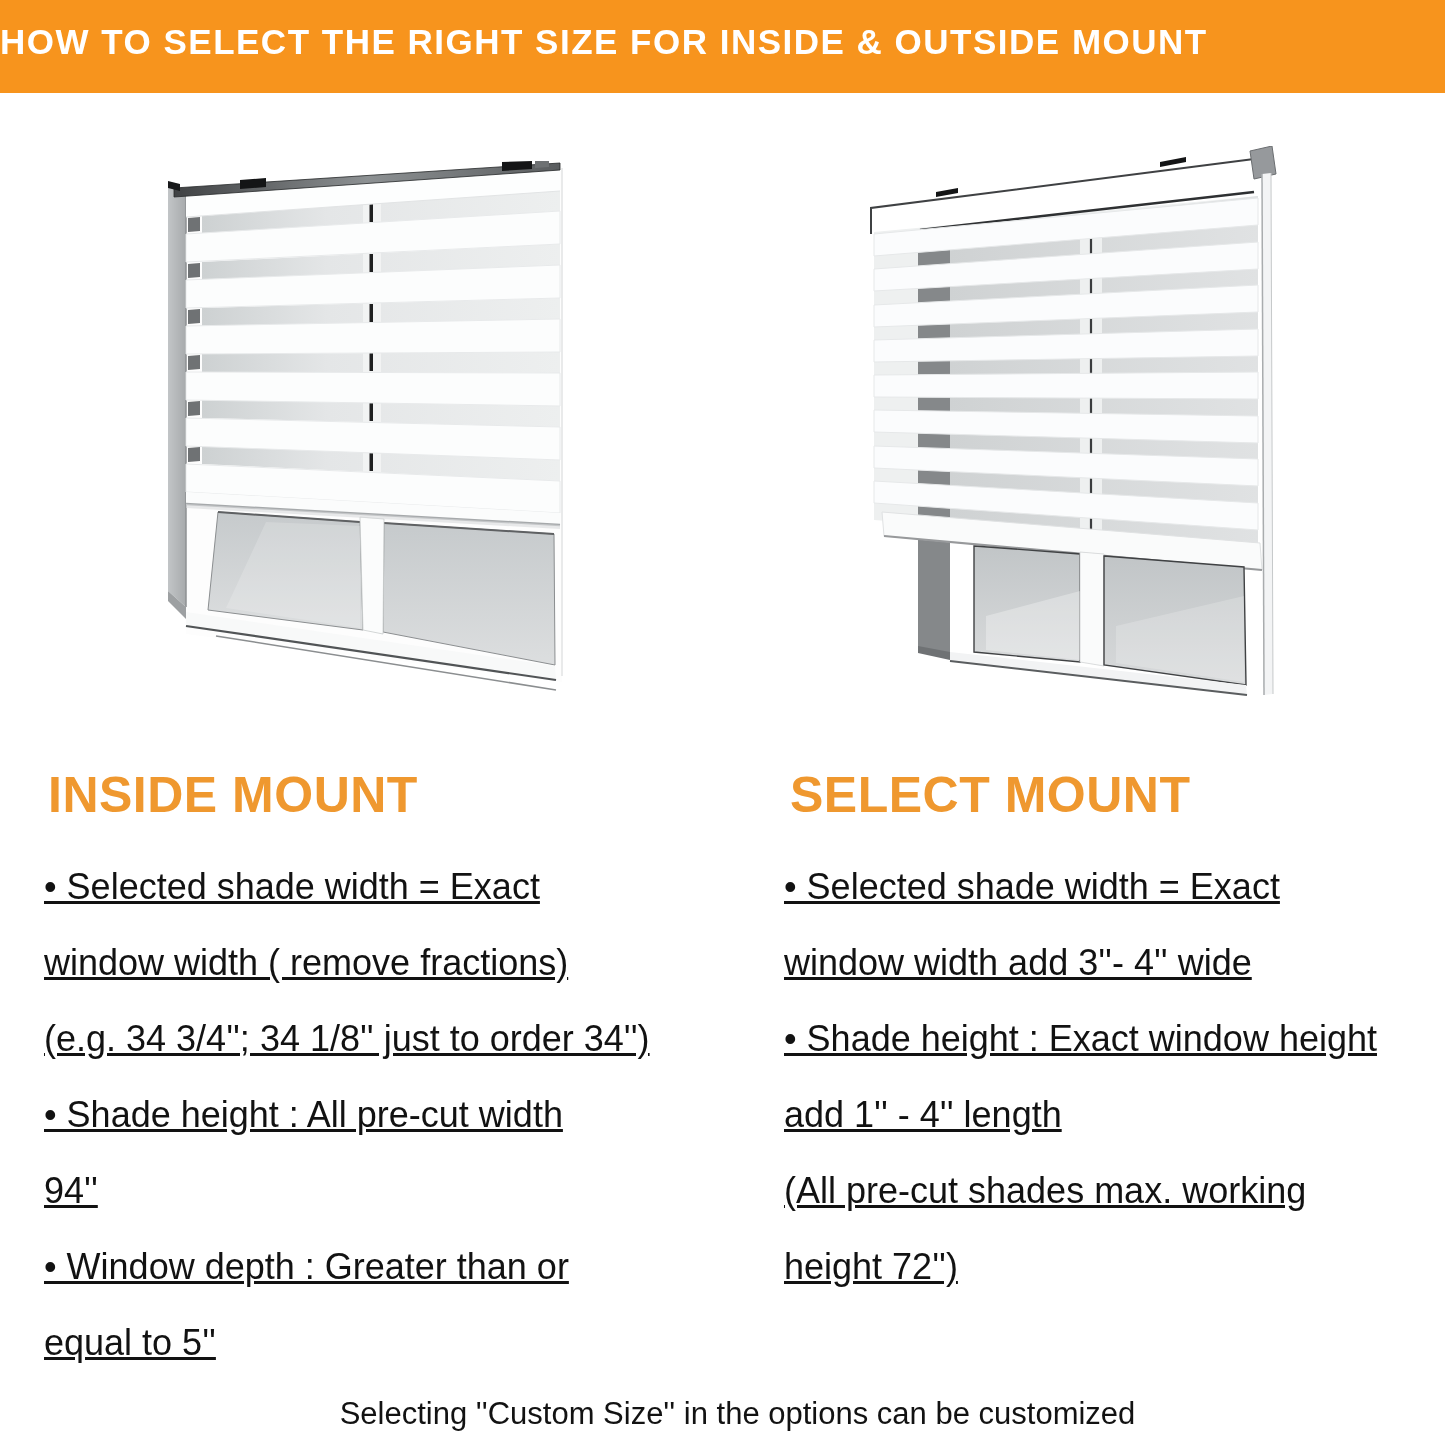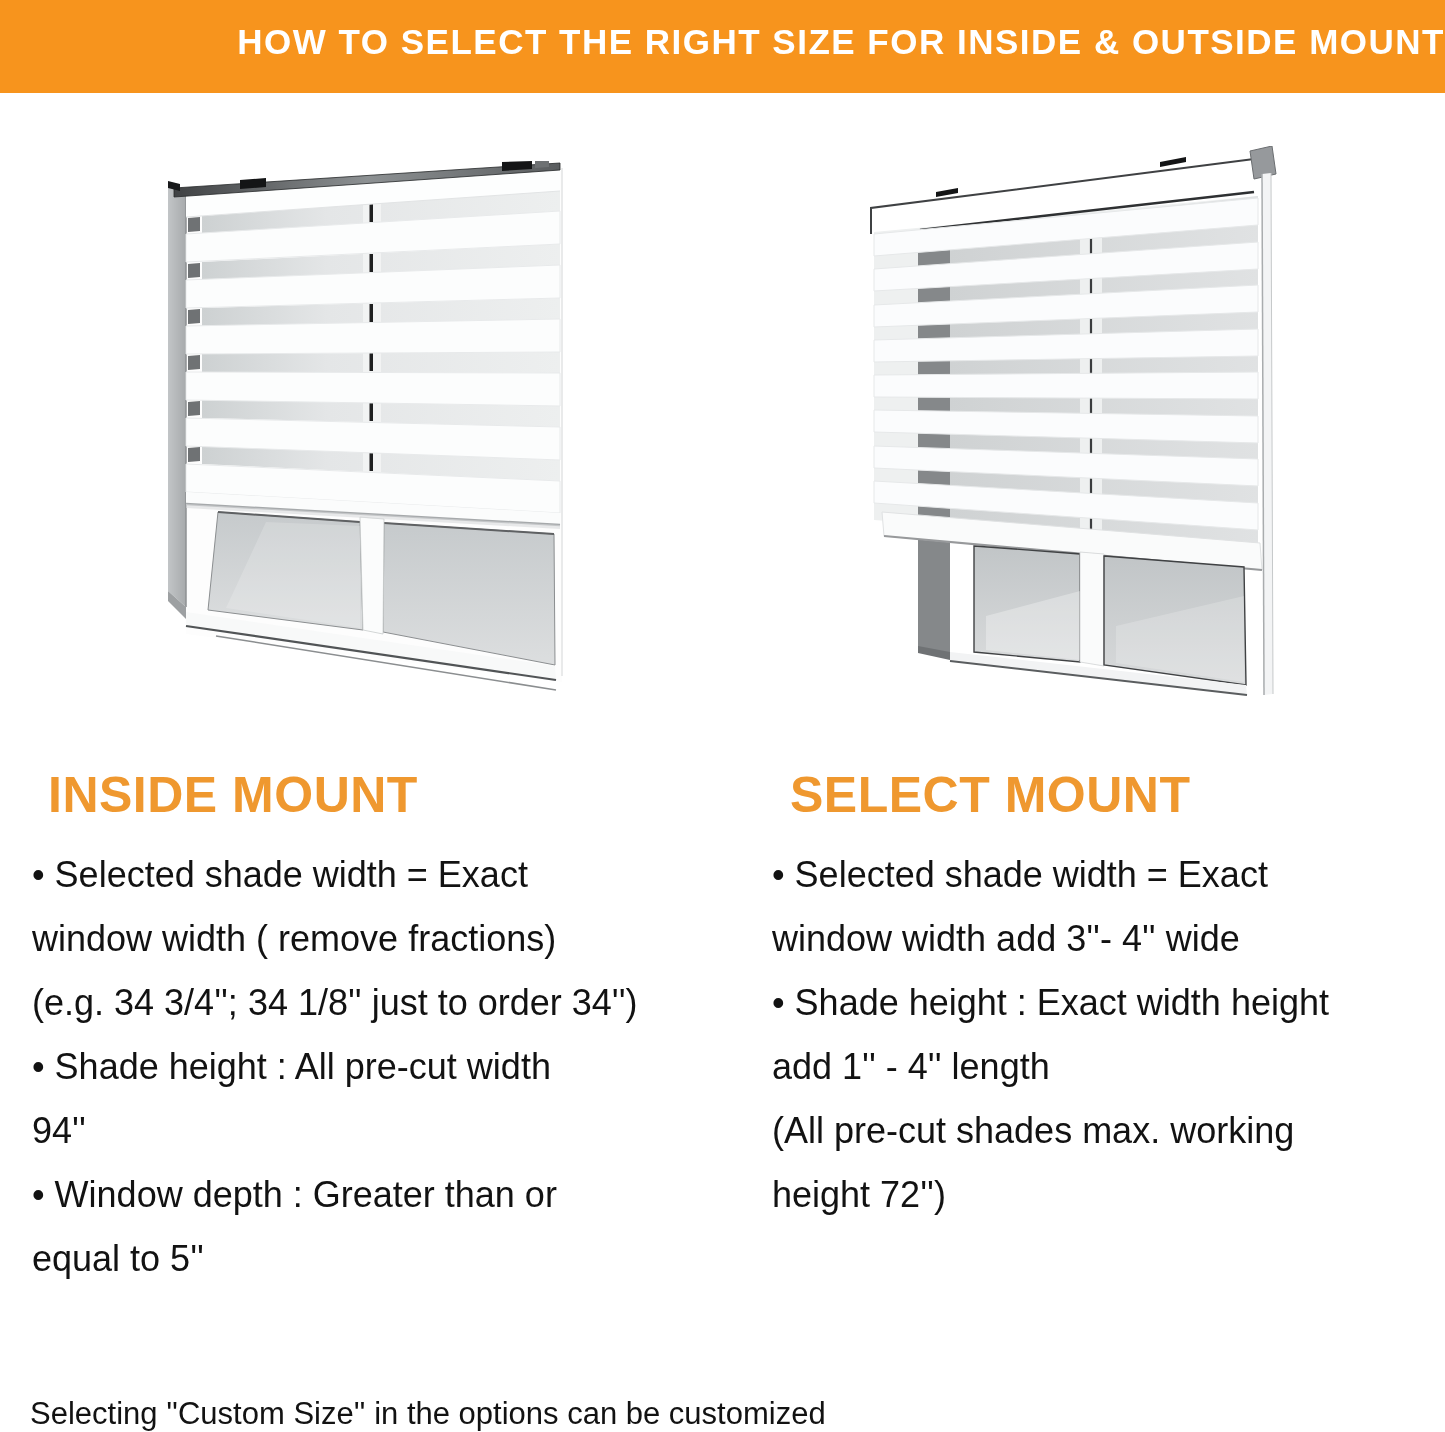--- a/index.html
+++ b/index.html
@@ -2,46 +2,46 @@
 <html style="--banner-bg: #F7941D; --heading: #EF982F; --body-text: #121212;"><head>
 <meta charset="utf-8">
 <style>
   html,body{margin:0;padding:0;background:#ffffff;}
   .page{position:relative;width:1445px;height:1432px;background:#ffffff;overflow:hidden;
         font-family:"Liberation Sans",sans-serif;}
 
   
   .banner{position:absolute;left:0;top:0;width:100%;height:93px;
           background:var(--banner-bg,#F7941D);
-          display:flex;align-items:center;justify-content:flex-end;}
+          display:flex;align-items:center;justify-content:flex-start;}
   .banner h1{margin:-10px 0 0 0;font-size:35px;font-weight:700;letter-spacing:1.5px;
              color:#ffffff;white-space:nowrap;}
 
   
   .illus{position:absolute;margin:0;padding:0;}
   .illus svg{display:block;width:100%;height:100%;}
   .illus-left{left:166px;top:160px;width:400px;height:540px;}
   .illus-right{left:866px;top:146px;width:415px;height:555px;}
 
   
   .heading{position:absolute;margin:0;top:768px;font-size:50px;font-weight:700;
            line-height:54px;letter-spacing:.5px;color:var(--heading,#EF982F);white-space:nowrap;}
   .heading-inside{left:48px;}
   .heading-outside{left:790px;}
 
   
   .col{position:absolute;top:841px;font-size:36px;line-height:60px;
        color:var(--body-text,#121212);}
   .col-inside{left:28px;width:710px;}
   .col-outside{left:768px;width:670px;}
-  .col p{margin:4px;white-space:nowrap;}
+  .col p{margin:16px;white-space:nowrap;text-decoration:underline;}
 
   
   .footer-note{position:absolute;left:30px;right:0;top:1396px;margin:0;
-               font-size:31px;color:var(--body-text,#121212);}
+               text-align:center;font-size:31px;color:var(--body-text,#121212);}
 </style>
 </head>
 <body>
 
 <div class="page">
 
   <header class="banner">
     <h1>HOW TO SELECT THE RIGHT SIZE FOR INSIDE &amp; OUTSIDE MOUNT</h1>
   </header>
 
@@ -191,21 +191,21 @@
     <p>(e.g. 34 3/4''; 34 1/8'' just to order 34'')</p>
     <p>• Shade height : All pre-cut width</p>
     <p>94''</p>
     <p>• Window depth : Greater than or</p>
     <p>equal to 5''</p>
   </div>
 
   <div class="col col-outside">
     <p>• Selected shade width = Exact</p>
     <p>window width add 3''- 4'' wide</p>
-    <p>• Shade height : Exact width height</p>
+    <p>• Shade height : Exact window height</p>
     <p>add 1'' - 4'' length</p>
     <p>(All pre-cut shades max. working</p>
     <p>height 72'')</p>
   </div>
 
   <p class="footer-note">Selecting ''Custom Size'' in the options can be customized</p>
 
 </div>
 
 </body></html>

